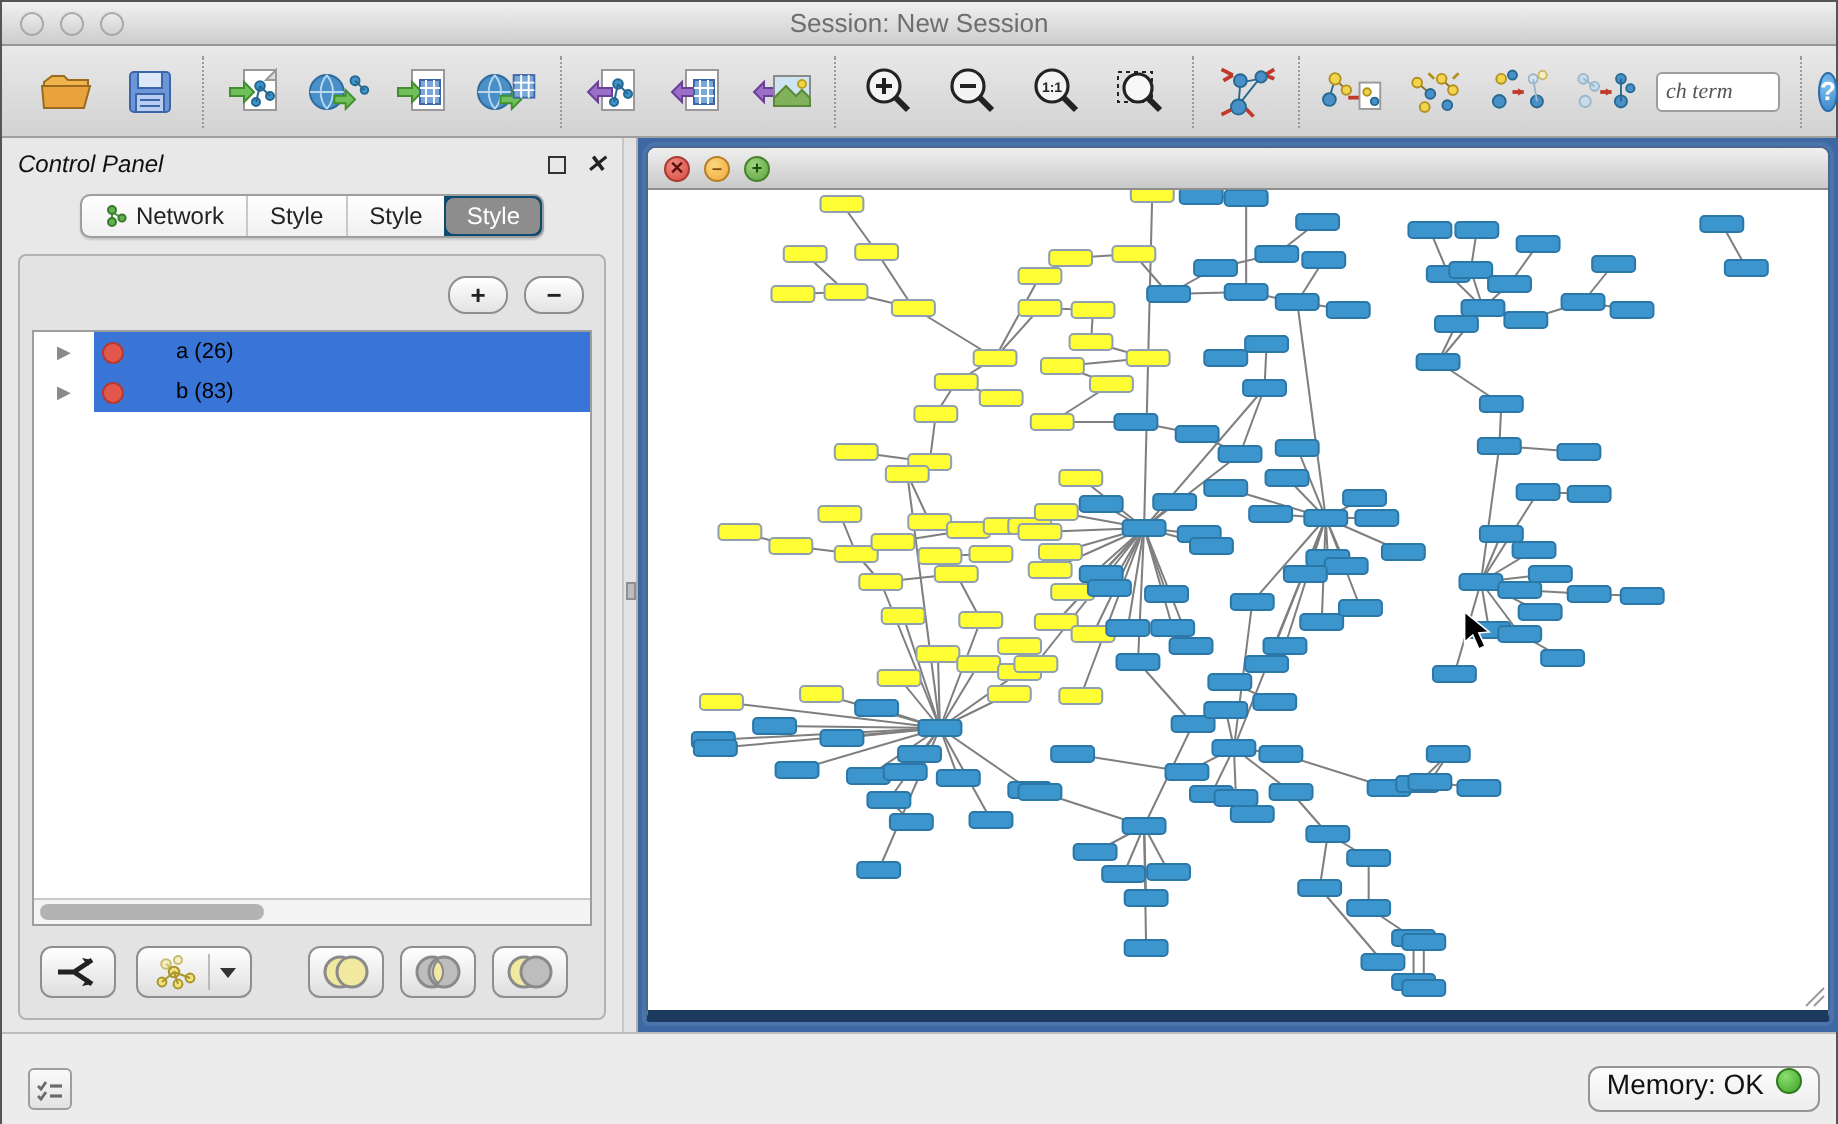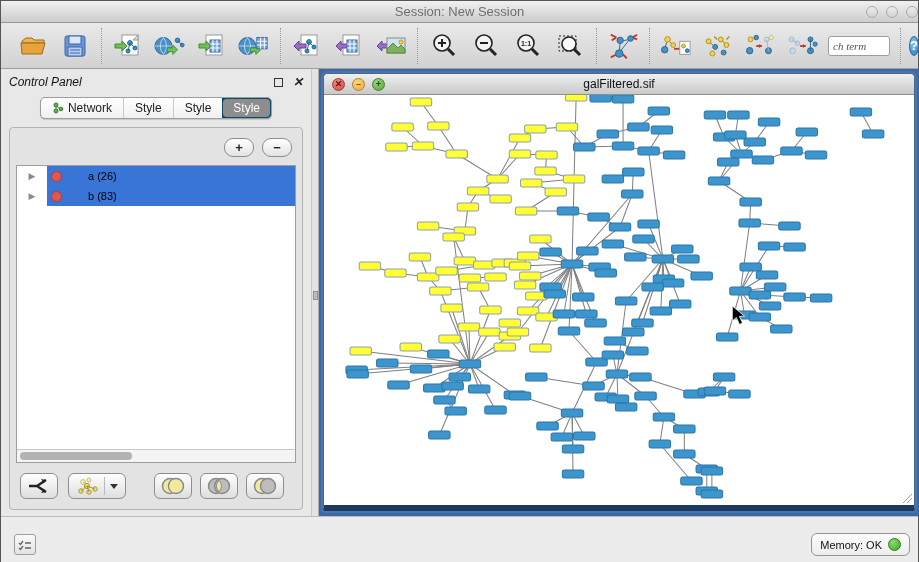--- a/index.html
+++ b/index.html
@@ -2,21 +2,21 @@
 <html><head>
 <meta charset="utf-8">
 <style>
   * { margin:0; padding:0; box-sizing:border-box; }
   html,body { width:919px; height:562px; overflow:hidden; font-family:"Liberation Sans",sans-serif; }
   #app { position:relative; width:919px; height:562px; background:#ececec; border:1px solid #555; }
 
   
   .titlebar { position:absolute; left:0; top:0; right:0; height:22px;
     background:linear-gradient(#f0f0f0,#cdcdcd); border-bottom:1px solid #979797;
-    display:flex; align-items:center;justify-content:flex-end; }
+    display:flex; align-items:center; }
   .lights { display:flex; gap:8px; margin-left:9px; }
   .light { width:12px; height:12px; border-radius:50%; background:linear-gradient(#ececec,#d2d2d2); border:1px solid #ababab; }
   .win-title { position:absolute; left:0; right:0; text-align:center; font-size:13px; color:#6e6e6e; }
 
   
   .toolbar { position:absolute; left:0; top:22px; right:0; height:46px;
     background:linear-gradient(#e9e9e9,#d2d2d2); border-bottom:1px solid #9f9f9f;
     display:flex; align-items:center; padding:0 6px; }
   .tgroup { display:flex; align-items:center; gap:10px; padding:0 10px; }
   .tsep { width:1px; height:36px; border-left:1px dotted #9a9a9a; }
@@ -81,21 +81,21 @@
   .frame-title { position:absolute; left:0; right:0; text-align:center; font-size:12px; color:#111; }
   .canvas { flex:1; position:relative; background:#fff; overflow:hidden; }
   .canvas > svg.net { position:absolute; left:0; top:0; width:100%; height:100%; }
   .resize-grip { position:absolute; right:1px; bottom:1px; }
 
   
   .statusbar { position:absolute; left:0; top:515px; right:0; height:47px; background:#ececec; border-top:1px solid #bdbdbd; }
   .task-btn { position:absolute; left:13px; top:17px; width:22px; height:21px; border:1px solid #9e9e9e; border-radius:3px;
     background:linear-gradient(#fafafa,#e2e2e2); display:flex; align-items:center; justify-content:center; }
   .memory-btn { position:absolute; right:8px; top:16px; height:23px; border:1px solid #949494; border-radius:6px;
-    background:linear-gradient(#fcfcfc,#ededed); display:flex; align-items:center; gap:6px; padding:0 8px; font-size:11px; color:#111; }
+    background:linear-gradient(#fcfcfc,#ededed); display:flex; gap:6px; padding:0 8px; font-size:14px; color:#111; }
   .mem-dot { width:13px; height:13px; border-radius:50%; background:radial-gradient(circle at 35% 30%, #8ade6e, #3fa32a); border:1px solid #2c7a1c; }
 </style>
 </head>
 <body>
 
 <div id="app">
 
   <div class="titlebar">
     <div class="win-title">Session: New Session</div>
     <div class="lights">
@@ -410,21 +410,20 @@
     </div>
   </div>
 
   <div class="divider">
       <div class="grip"></div>
     </div>
 
   <div class="desktop">
     <div class="frame">
       <div class="frame-titlebar">
-        <div class="frame-title">galFiltered.sif</div>
         <div class="fl">
           <div class="fbtn close">✕</div>
           <div class="fbtn min">–</div>
           <div class="fbtn max">+</div>
         </div>
       </div>
       <div class="canvas">
         <svg class="net" id="netsvg" preserveAspectRatio="none" viewBox="0 0 578 410">
             <line x1="95" y1="7" x2="112" y2="31" stroke="#7f7f7f" stroke-width="1"></line>
             <line x1="112" y1="31" x2="130" y2="59" stroke="#7f7f7f" stroke-width="1"></line>

